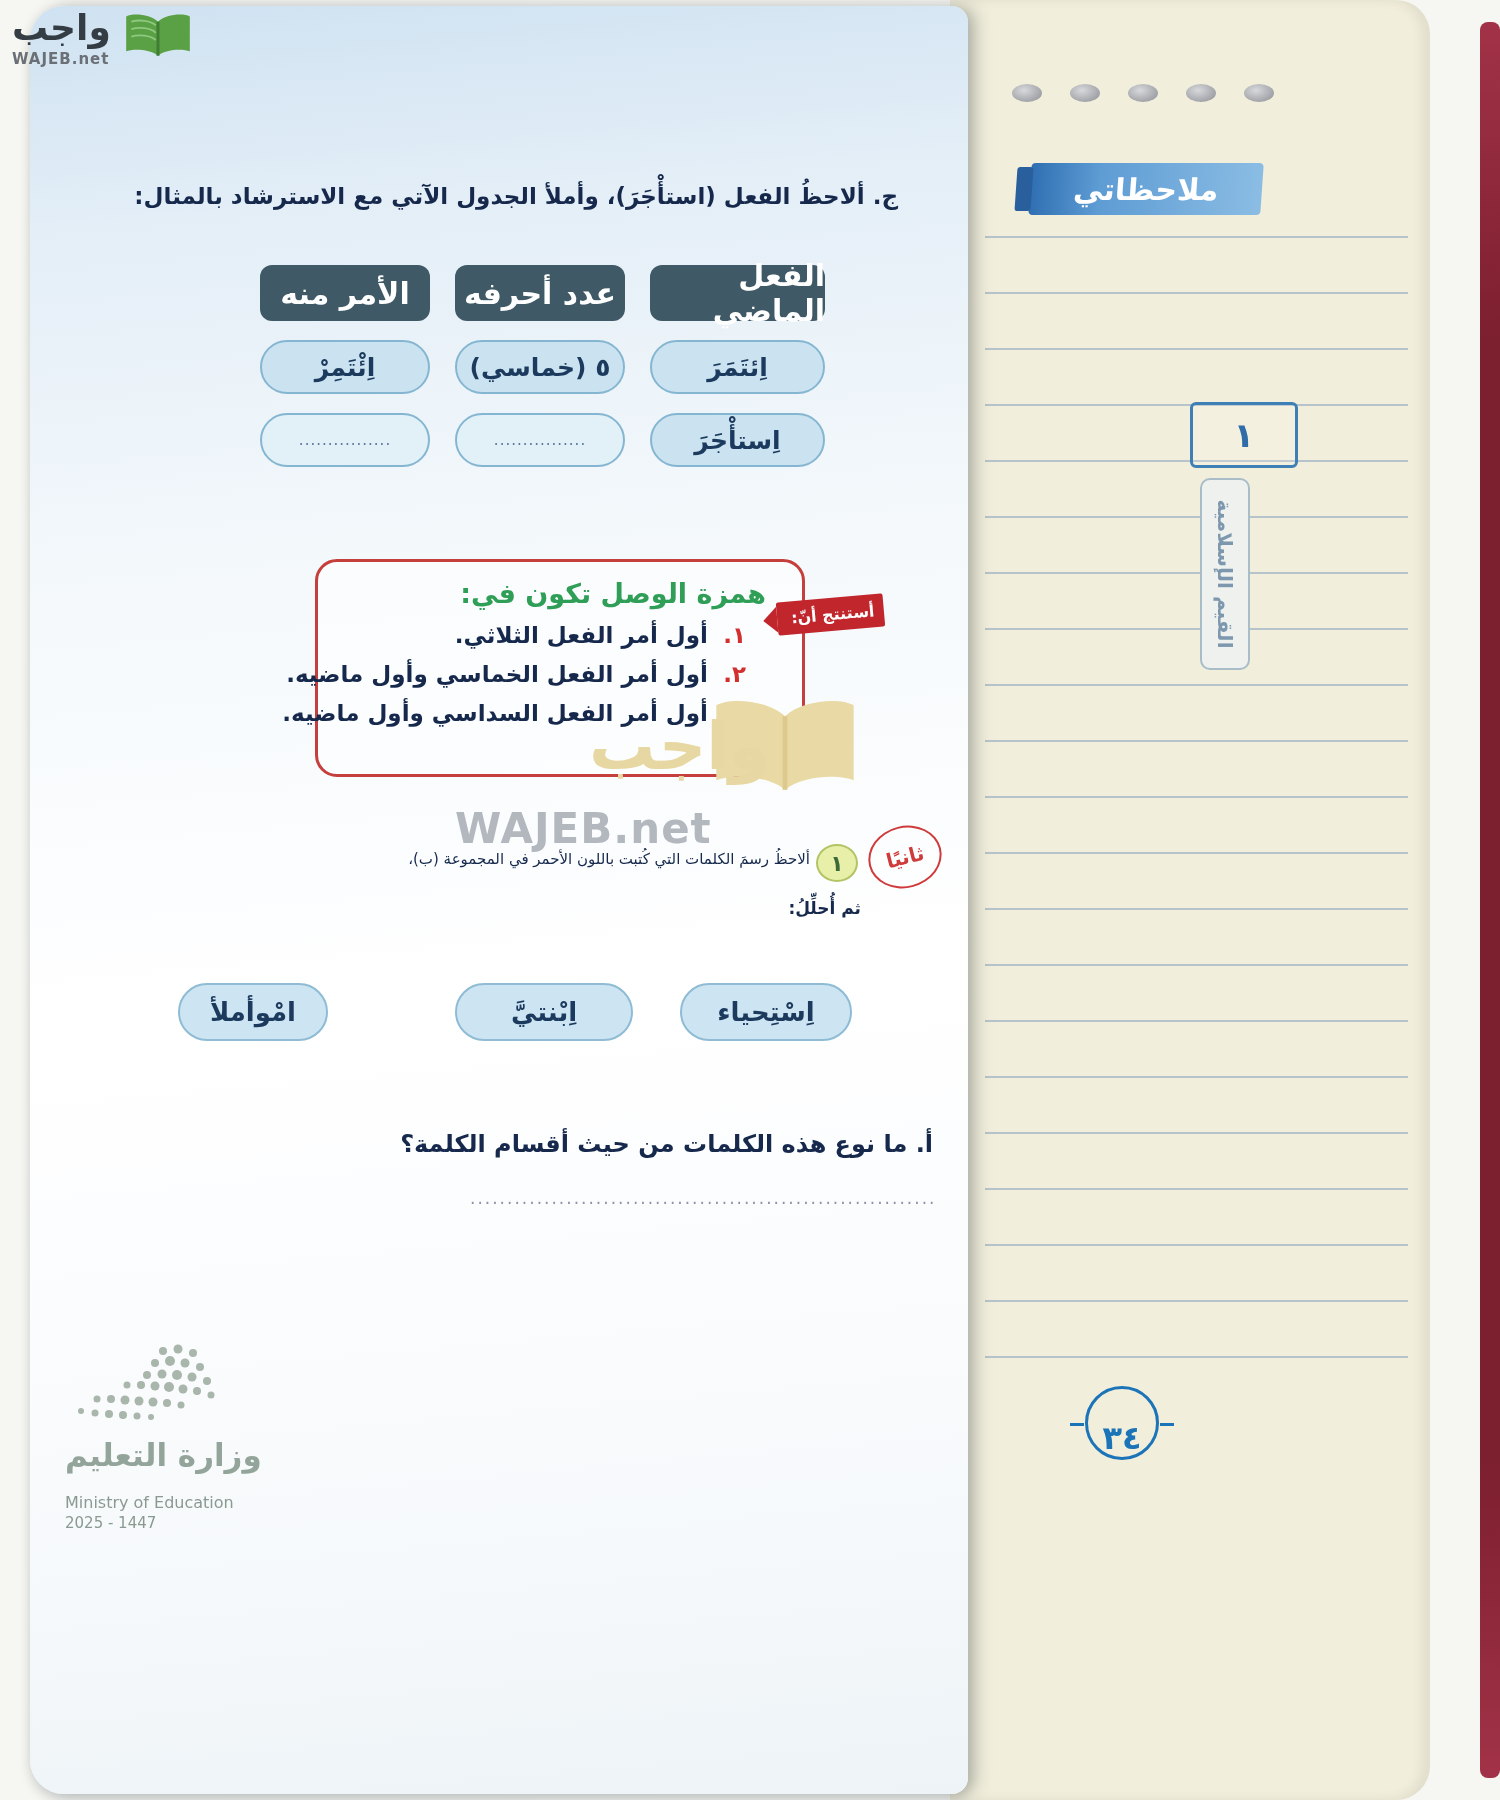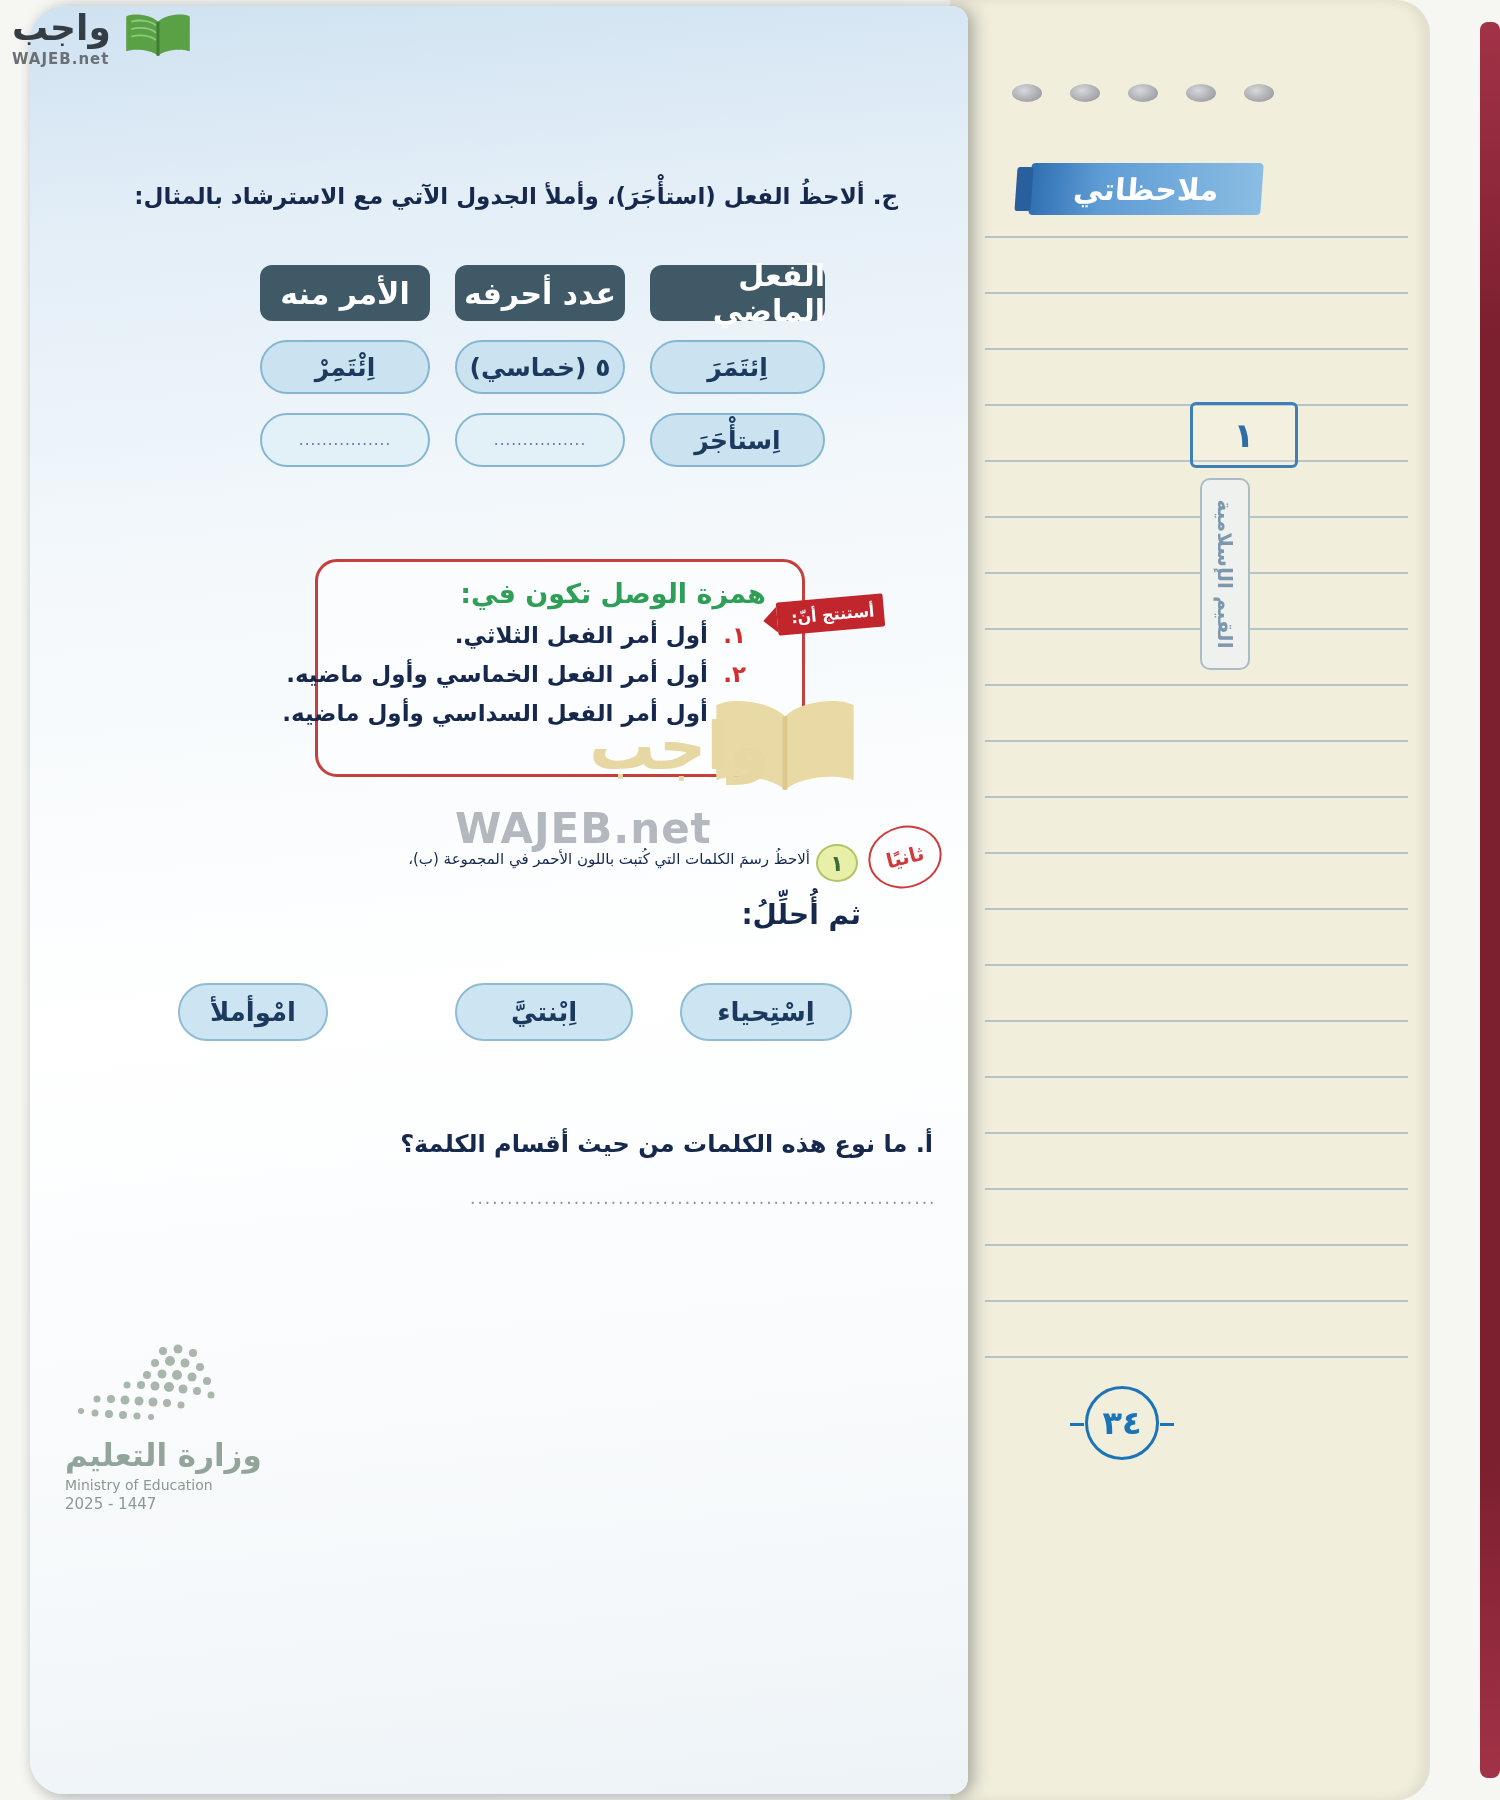--- a/index.html
+++ b/index.html
@@ -60,21 +60,21 @@
     display:flex;align-items:center;justify-content:center;
     box-sizing:border-box;
   }
   .side-tab-text{
     transform:rotate(90deg);white-space:nowrap;
     color:#7d98ae;font-size:20px;font-weight:bold;letter-spacing:1px;
   }
   .page-circle{
     position:absolute;left:135px;top:1386px;width:74px;height:74px;
     border:3px solid #1b74b8;border-radius:50%;
-    display:flex;align-items:center;justify-content:center;
+    display:flex;align-items:flex-end;justify-content:center;
     color:#1b74b8;font-size:32px;font-weight:bold;box-sizing:border-box;
   }
   .page-circle::before,.page-circle::after{
     content:"";position:absolute;top:50%;width:14px;height:3px;background:#1b74b8;
   }
   .page-circle::before{left:-18px;}
   .page-circle::after{right:-18px;}
 
   
   .main-page{
@@ -158,21 +158,21 @@
     background:#e7efa9;border:2px solid #b3c465;border-radius:50%;
     display:flex;align-items:center;justify-content:center;
     color:#3c6b37;font-size:22px;font-weight:bold;box-sizing:border-box;
   }
   .sec2-line1{
     position:absolute;right:158px;top:844px;direction:rtl;white-space:nowrap;
     font-size:15px;font-weight:normal;color:#16294d;z-index:2;
   }
   .sec2-line2{
     position:absolute;right:107px;top:892px;direction:rtl;white-space:nowrap;
-    font-size:28px;font-weight:bold;color:#16294d;z-index:2;
+    font-size:17px;font-weight:bold;color:#16294d;z-index:2;
   }
   .word-pill{
     position:absolute;top:977px;height:58px;z-index:2;
     background:#cde5f2;border:2px solid #8fbcd4;border-radius:30px;
     display:flex;align-items:center;justify-content:center;
     font-size:26px;font-weight:bold;color:#1c3a5e;box-sizing:border-box;direction:rtl;
   }
   .word-1{left:650px;width:172px;}
   .word-2{left:425px;width:178px;}
   .word-3{left:148px;width:150px;}
@@ -184,21 +184,21 @@
   .answer-dots{
     position:absolute;left:440px;top:1182px;width:468px;z-index:2;
     color:#8a93a8;font-size:17px;letter-spacing:2px;
     white-space:nowrap;overflow:hidden;text-align:center;
   }
 
   
   .ministry{position:absolute;left:35px;top:1335px;width:240px;z-index:2;}
   .m-dots{display:block;}
   .m-ar{color:#93a59b;font-size:31px;font-weight:bold;direction:rtl;text-align:left;}
-  .m-en{color:#8a9a90;font-size:14px;margin-top:4px;}
+  .m-en{color:#8a9a90;font-size:16px;margin-top:20px;}
   .m-year{color:#8a9a90;font-size:15px;margin-top:2px;}
 </style>
 </head>
 <body>
 
 <div class="canvas">
 
   <div class="red-strip"></div>
 
   <div class="notebook">

